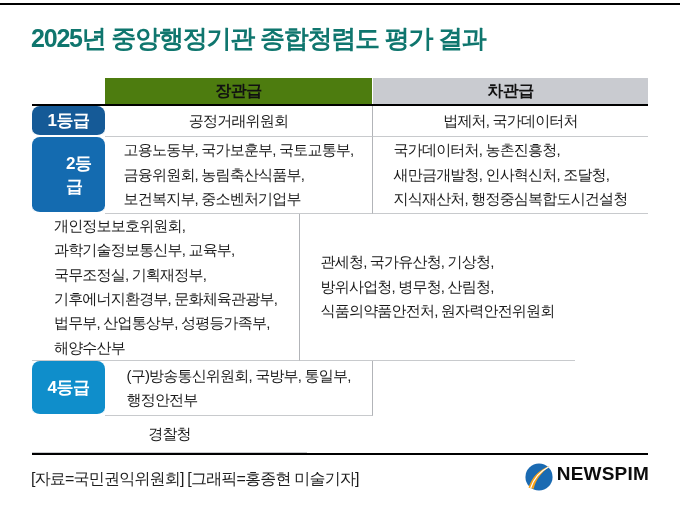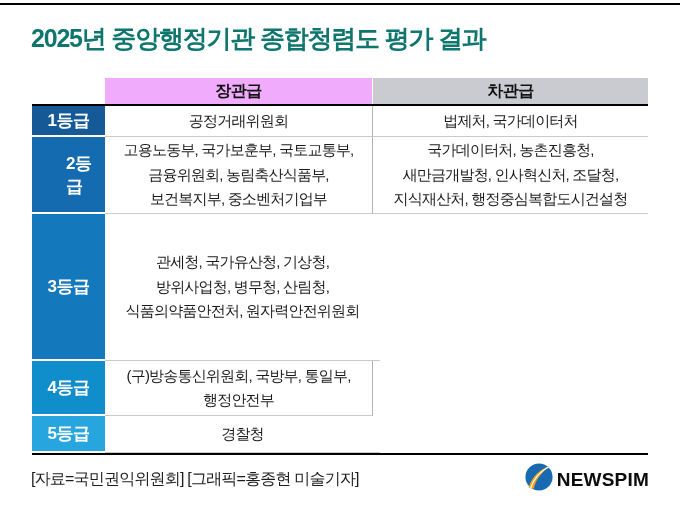--- a/index.html
+++ b/index.html
@@ -32,64 +32,65 @@
   .hcell.vice { width: 275px; }
 
   .head-rule { height: 2px; background: #000; width: 616px; }
   .bottom-rule { height: 2px; background: #000; width: 616px; }
 
   .row { display: flex; }
   .gcell {
     width: 73px; display: flex; align-items: center; justify-content: center;
     color: #ffffff; font-size: 17px; font-weight: bold; letter-spacing: -0.5px;
     border-bottom: 2px solid #ffffff;
+    border-radius: 8px;
   }
   .row:last-of-type .gcell { border-bottom: none; }
   .tcell {
     display: flex; align-items: center; justify-content: center;
-    text-align: center; font-size: 15px; color: #1a1a1a;
+    font-size: 15px; color: #1a1a1a;
     line-height: 24.4px; letter-spacing: -0.8px;
     white-space: pre-line; border-bottom: 1px solid #c8cacd;
     padding: 2px 3px;
   }
   .row:last-of-type .tcell { border-bottom: none; }
   .tcell.minister { width: 268px; border-right: 1px solid #b2b4b8; }
   .tcell.vice { width: 275px; }
 
   .r1 { height: 31px; }
   .r2 { height: 77px; }
   .r3 { height: 147px; }
   .r4 { height: 55px; }
   .r5 { height: 37px; }
 
   .credit {
     position: absolute; left: 31px; top: 469px;
     font-size: 16px; color: #1c1c1c; letter-spacing: -0.8px;
   }
 
-  .logo { position: absolute; right: 31px; top: 463px; display: flex; align-items: flex-end; gap: 4px; }
+  .logo { position: absolute; right: 31px; top: 463px; display: flex; align-items: flex-start; gap: 4px; }
   .logo-icon { width: 28px; height: 28px; display: block; }
   .logo-text {
     font-size: 19px; font-weight: bold; color: #0c0c0c; letter-spacing: 0.2px;
   }
 </style>
 </head>
 <body>
 
 <div class="page">
 
   <div class="top-rule"></div>
 
   <h1 class="title">2025년 중앙행정기관 종합청렴도 평가 결과</h1>
 
   <div class="table">
 
     <div class="header-row">
       <div class="corner"></div>
-      <div class="hcell minister" style="background-color: #f0abfc;">장관급</div>
+      <div class="hcell minister" style="background-color: #4d7c0f;">장관급</div>
       <div class="hcell vice" style="background-color: rgb(201, 203, 208);">차관급</div>
     </div>
 
     <div class="head-rule"></div>
 
     <div class="row r1">
       <div class="gcell" style="background-color: rgb(21, 90, 151);">1등급</div>
       <div class="tcell minister">공정거래위원회</div>
       <div class="tcell vice">법제처, 국가데이터처</div>
     </div>
@@ -98,34 +99,38 @@
       <div class="gcell" style="background-color: rgb(20, 107, 176); padding-left: 34px;">2등급</div>
       <div class="tcell minister">고용노동부, 국가보훈부, 국토교통부,
 금융위원회, 농림축산식품부,
 보건복지부, 중소벤처기업부</div>
       <div class="tcell vice">국가데이터처, 농촌진흥청,
 새만금개발청, 인사혁신처, 조달청,
 지식재산처, 행정중심복합도시건설청</div>
     </div>
 
     <div class="row r3">
-      <div class="gcell" style="background-color: rgb(20, 120, 188);">3등급</div>
+      <div class="tcell minister">개인정보보호위원회,
+과학기술정보통신부, 교육부,
+국무조정실, 기획재정부,
+기후에너지환경부, 문화체육관광부,
+법무부, 산업통상부, 성평등가족부,
+해양수산부</div>
       <div class="tcell vice">관세청, 국가유산청, 기상청,
 방위사업청, 병무청, 산림청,
 식품의약품안전처, 원자력안전위원회</div>
     </div>
 
     <div class="row r4">
       <div class="gcell" style="background-color: rgb(15, 142, 203);">4등급</div>
       <div class="tcell minister">(구)방송통신위원회, 국방부, 통일부,
 행정안전부</div>
     </div>
 
     <div class="row r5">
-      <div class="gcell" style="background-color: rgb(39, 165, 222);">5등급</div>
       <div class="tcell vice">경찰청</div>
     </div>
 
     <div class="bottom-rule"></div>
   </div>
 
   <div class="credit">[자료=국민권익위원회] [그래픽=홍종현 미술기자]</div>
 
   <div class="logo">
     <svg class="logo-icon" viewBox="0 0 32 32" aria-hidden="true">

